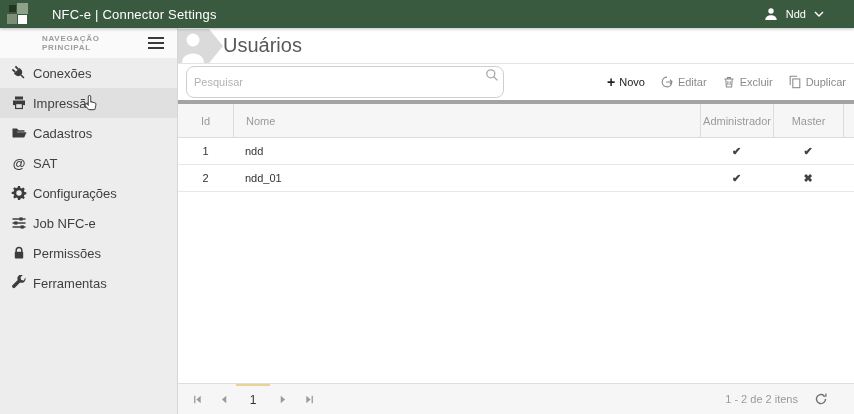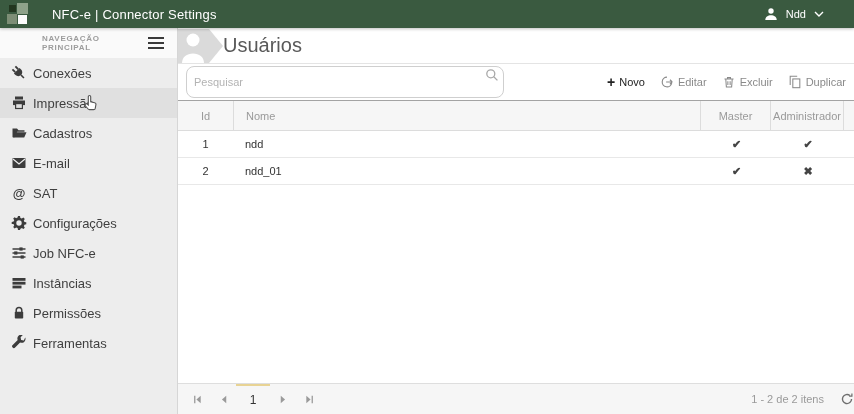--- a/index.html
+++ b/index.html
@@ -47,40 +47,40 @@
   .search-input { width:100%; height:32px; border:1px solid #cfcfcf; border-radius:8px; font-size:11px;
                   padding:0 22px 0 7px; color:#444; font-family:"Liberation Sans", sans-serif; outline:none; }
   .search-input::placeholder { color:#b3b3b3; }
   .search-icon { position:absolute; right:5px; top:2px; }
   .tb-buttons { margin-left:auto; display:flex; align-items:center; gap:15px; }
   .tb-btn { display:flex; align-items:center; gap:4px; font-size:11px; color:#8a8a8a; cursor:pointer; white-space:nowrap; }
   .tb-btn.primary { color:#222; }
   .plus-glyph { font-size:14px; font-weight:bold; line-height:10px; color:#222; }
 
   
-  .grid-head { height:31px; background:#f6f6f6; border-top:1px solid #a3a3a3; border-bottom:1px solid #dcdcdc;
+  .grid-head { height:38px; background:#f6f6f6; border-top:4px solid #a3a3a3; border-bottom:1px solid #dcdcdc;
                display:flex; color:#9a9a9a; font-size:11px;align-items:center; }
   .col { display:flex; align-items:center; height:100%; }
   .col-id { width:55px; justify-content:center; flex:none; }
   .col-nome { flex:1; padding-left:12px; min-width:0; }
   .col-admin { width:73px; justify-content:center; flex:none; }
   .col-master { width:70px; justify-content:center; flex:none; }
   .col-sliver { width:11px; flex:none; }
   .grid-head .col + .col { border-left:1px solid #dcdcdc; }
   .grid-row { height:27px; display:flex; border-bottom:1px solid #e8e8e8; font-size:11px; color:#333; cursor:pointer; background:#fff; }
   .mark { font-size:11px; color:#444; font-weight:bold; }
   .grid-fill { flex:1; }
 
   
   .pager { height:31px; background:#f6f6f6; border-top:1px solid #dedede; display:flex; align-items:center; }
   .pg-btn { width:26px; height:100%; display:flex; align-items:center; justify-content:center; cursor:pointer; }
   .pg-btn.first { margin-left:6px; }
   .pg-page { width:34px; height:100%; display:flex; align-items:center; justify-content:center;
              font-size:12px; color:#333; border-top:2px solid #e8d394; cursor:pointer; }
-  .pager-right { margin-left:auto; display:flex; align-items:center; gap:16px; }
+  .pager-right { margin-left:auto; display:flex; align-items:center; gap:16px; padding-right:26px; }
   .pager-info { font-size:11px; color:#9a9a9a; }
   .refresh { cursor:pointer; }
 </style>
 </head>
 <body>
 
 <div class="topbar">
   <div class="logo">
     <div class="sq sq-dark"></div>
       <div class="sq sq-sage"></div>
@@ -149,29 +149,20 @@
     <div class="nav-item">
       <span class="ni">
         <svg width="16" height="16" viewBox="0 0 16 16" fill="#3c3c3c">
           <path d="M1.5 3.5h4.5l1.5 1.8h6v1.5H6.2L3.6 12.2H1.5z"></path>
           <path d="M4.3 7.3h11.2l-2.3 5.2H2z"></path>
         </svg>
       </span>
       <span class="lbl">Cadastros</span>
     </div>
 
-    <div class="nav-item">
-      <span class="ni">
-        <svg width="16" height="16" viewBox="0 0 16 16">
-          <rect x="1.5" y="3" width="13" height="10" rx="0.8" fill="#3c3c3c"></rect>
-          <path d="M2 4l6 5 6-5" stroke="#ededed" stroke-width="1.2" fill="none"></path>
-        </svg>
-      </span>
-      <span class="lbl">E-mail</span>
-    </div>
 
     <div class="nav-item">
       <span class="ni">
           <span class="at-glyph">@</span>
         </span>
       <span class="lbl">SAT</span>
     </div>
 
     <div class="nav-item">
       <span class="ni">
@@ -191,30 +182,20 @@
               <line x1="1.5" y1="12" x2="14.5" y2="12"></line>
           </g>
           <rect x="8.4" y="2.4" width="3.2" height="3.2" fill="#3c3c3c"></rect>
           <rect x="3.2" y="6.4" width="3.2" height="3.2" fill="#3c3c3c"></rect>
           <rect x="9.6" y="10.4" width="3.2" height="3.2" fill="#3c3c3c"></rect>
         </svg>
       </span>
       <span class="lbl">Job NFC-e</span>
     </div>
 
-    <div class="nav-item">
-      <span class="ni">
-        <svg width="16" height="16" viewBox="0 0 16 16" fill="#3c3c3c">
-          <rect x="1.5" y="3" width="13" height="2.8"></rect>
-          <rect x="1.5" y="6.8" width="13" height="2.8"></rect>
-          <rect x="1.5" y="10.6" width="9" height="2.8"></rect>
-        </svg>
-      </span>
-      <span class="lbl">Instâncias</span>
-    </div>
 
     <div class="nav-item">
       <span class="ni">
         <svg width="16" height="16" viewBox="0 0 16 16">
           <path d="M5.2 7V5.2a2.8 2.8 0 0 1 5.6 0V7" fill="none" stroke="#3c3c3c" stroke-width="1.5"></path>
           <rect x="3.8" y="6.8" width="8.4" height="6.7" rx="0.8" fill="#3c3c3c"></rect>
         </svg>
       </span>
       <span class="lbl">Permissões</span>
     </div>
@@ -284,22 +265,22 @@
             </svg>
           </span>
           <span>Duplicar</span>
         </div>
       </div>
     </div>
 
     <div class="grid-head">
       <div class="col col-id">Id</div>
       <div class="col col-nome">Nome</div>
+      <div class="col col-admin">Administrador</div>
       <div class="col col-master">Master</div>
-      <div class="col col-admin">Administrador</div>
       <div class="col col-sliver"></div>
     </div>
 
     <div class="grid-row">
       <div class="col col-id">1</div>
       <div class="col col-nome">ndd</div>
       <div class="col col-admin">
           <span class="mark">✔</span>
         </div>
       <div class="col col-master">

